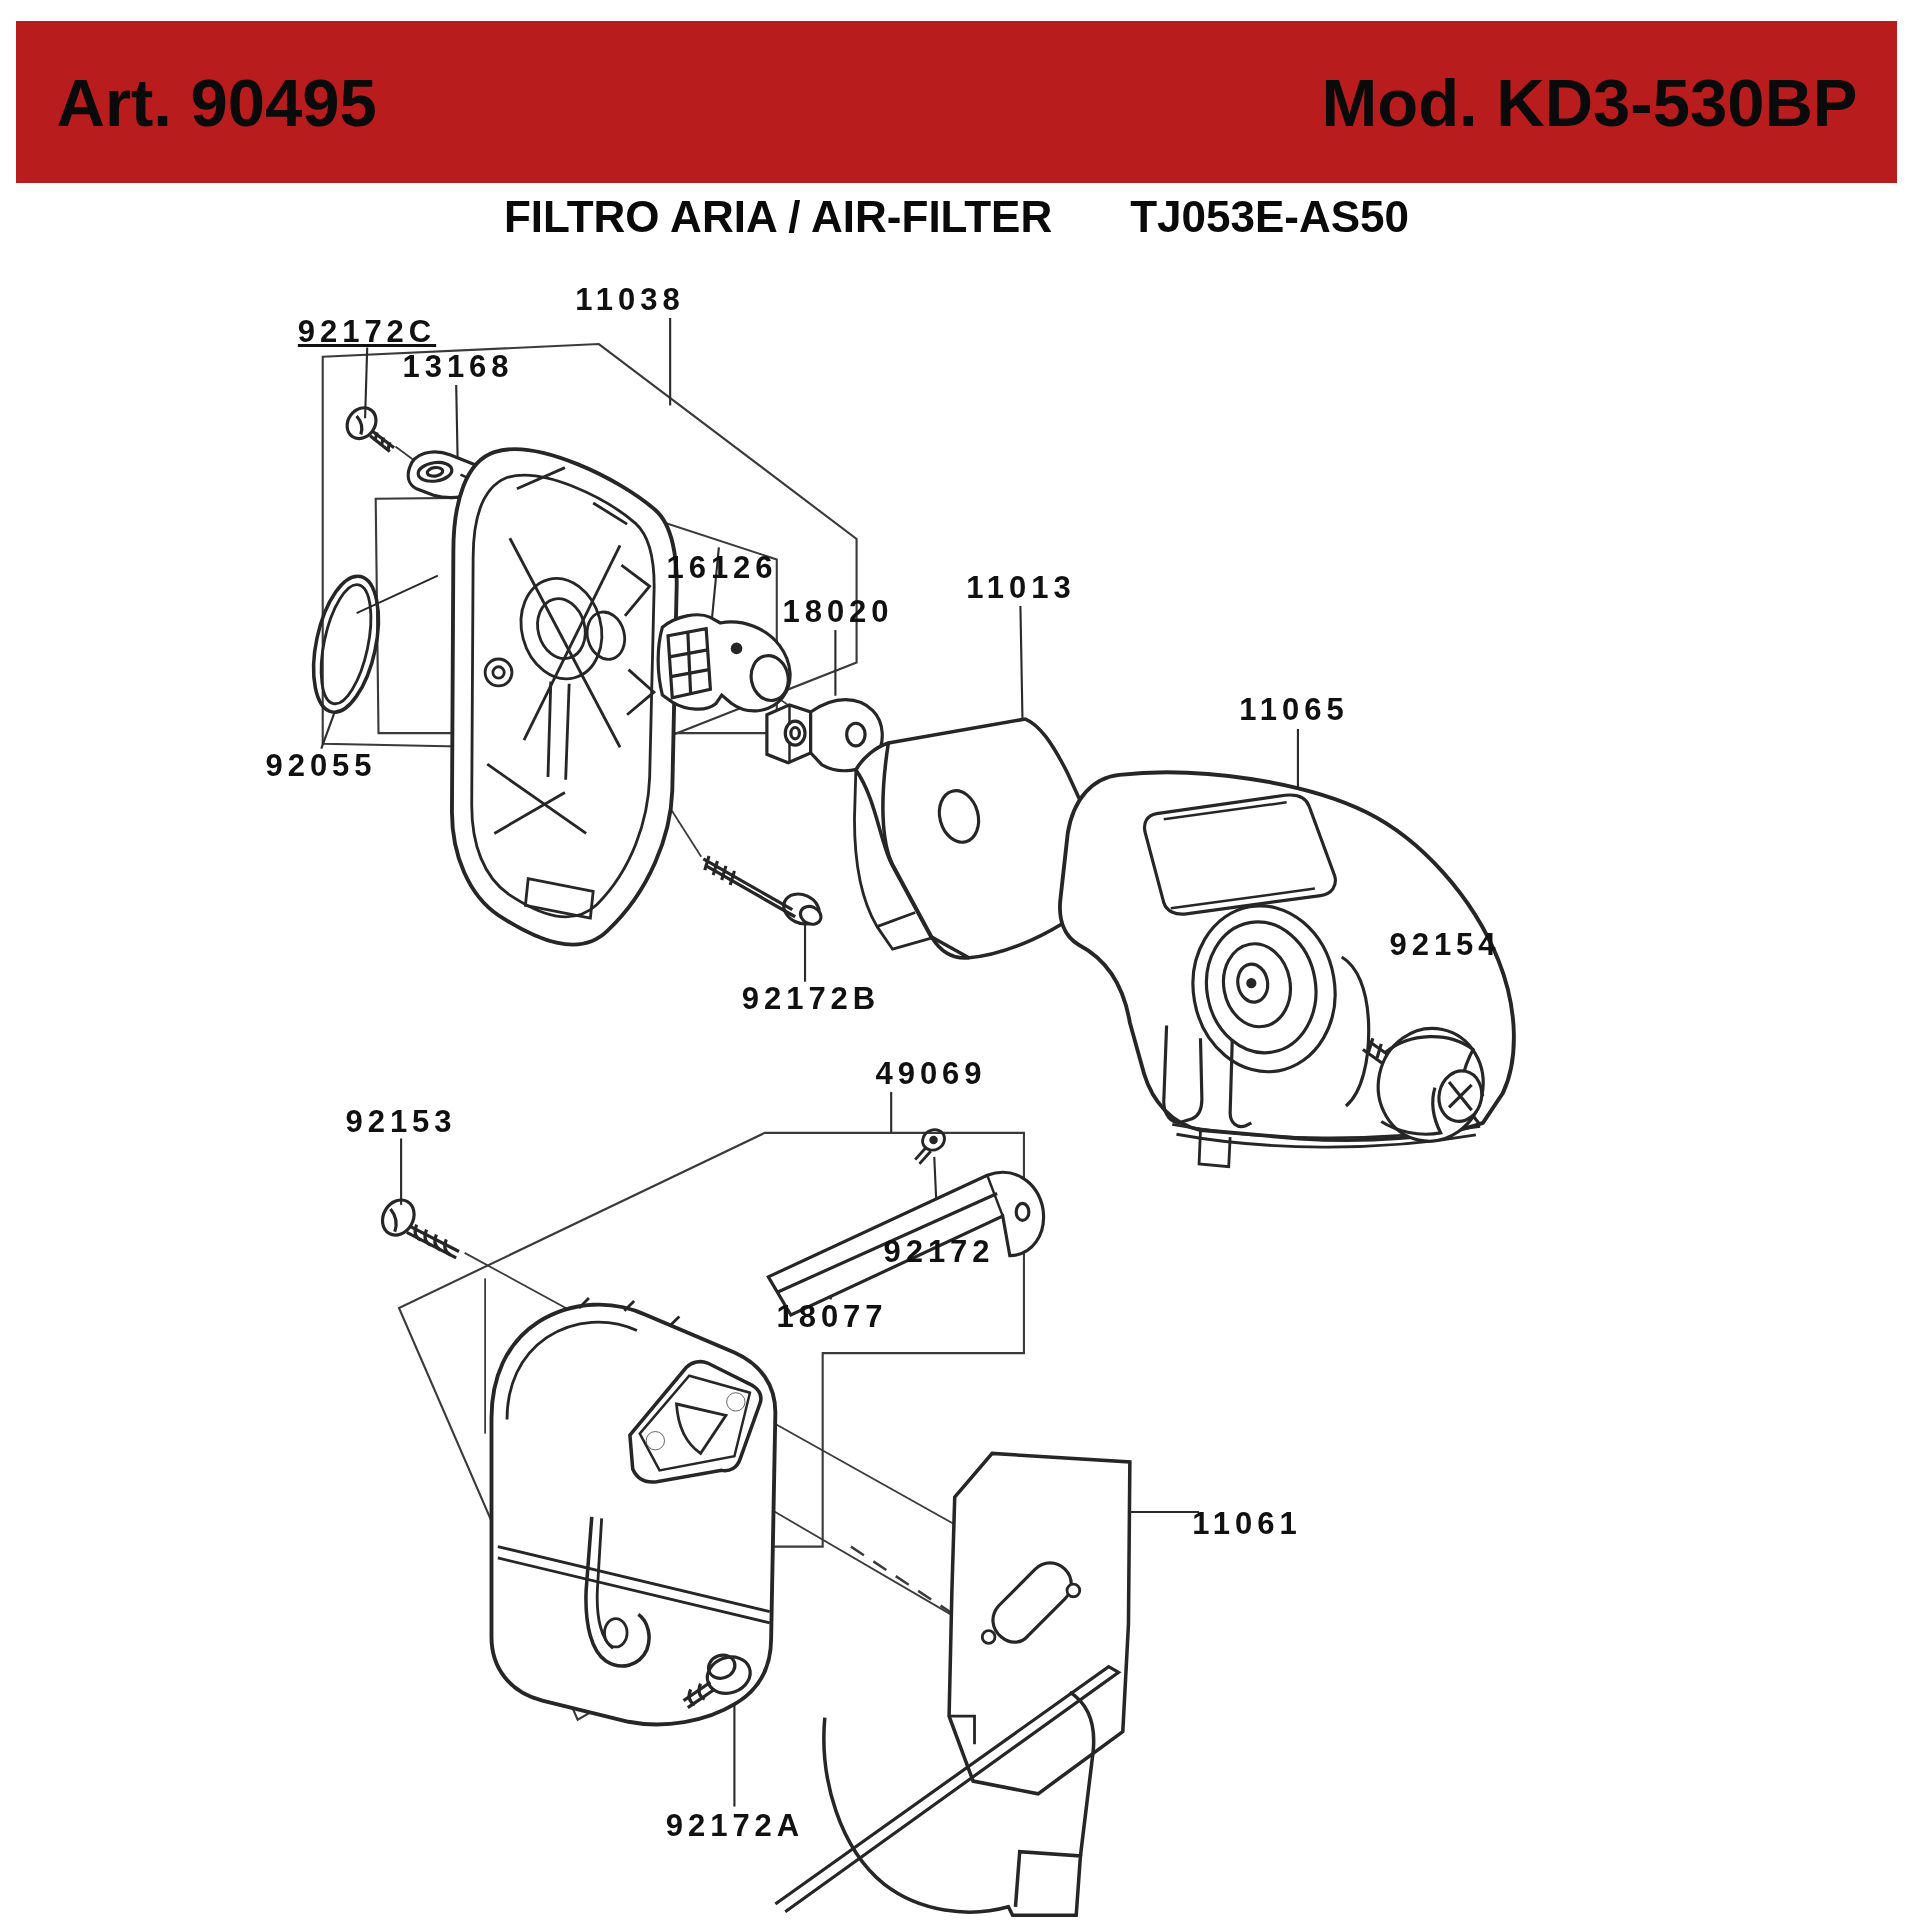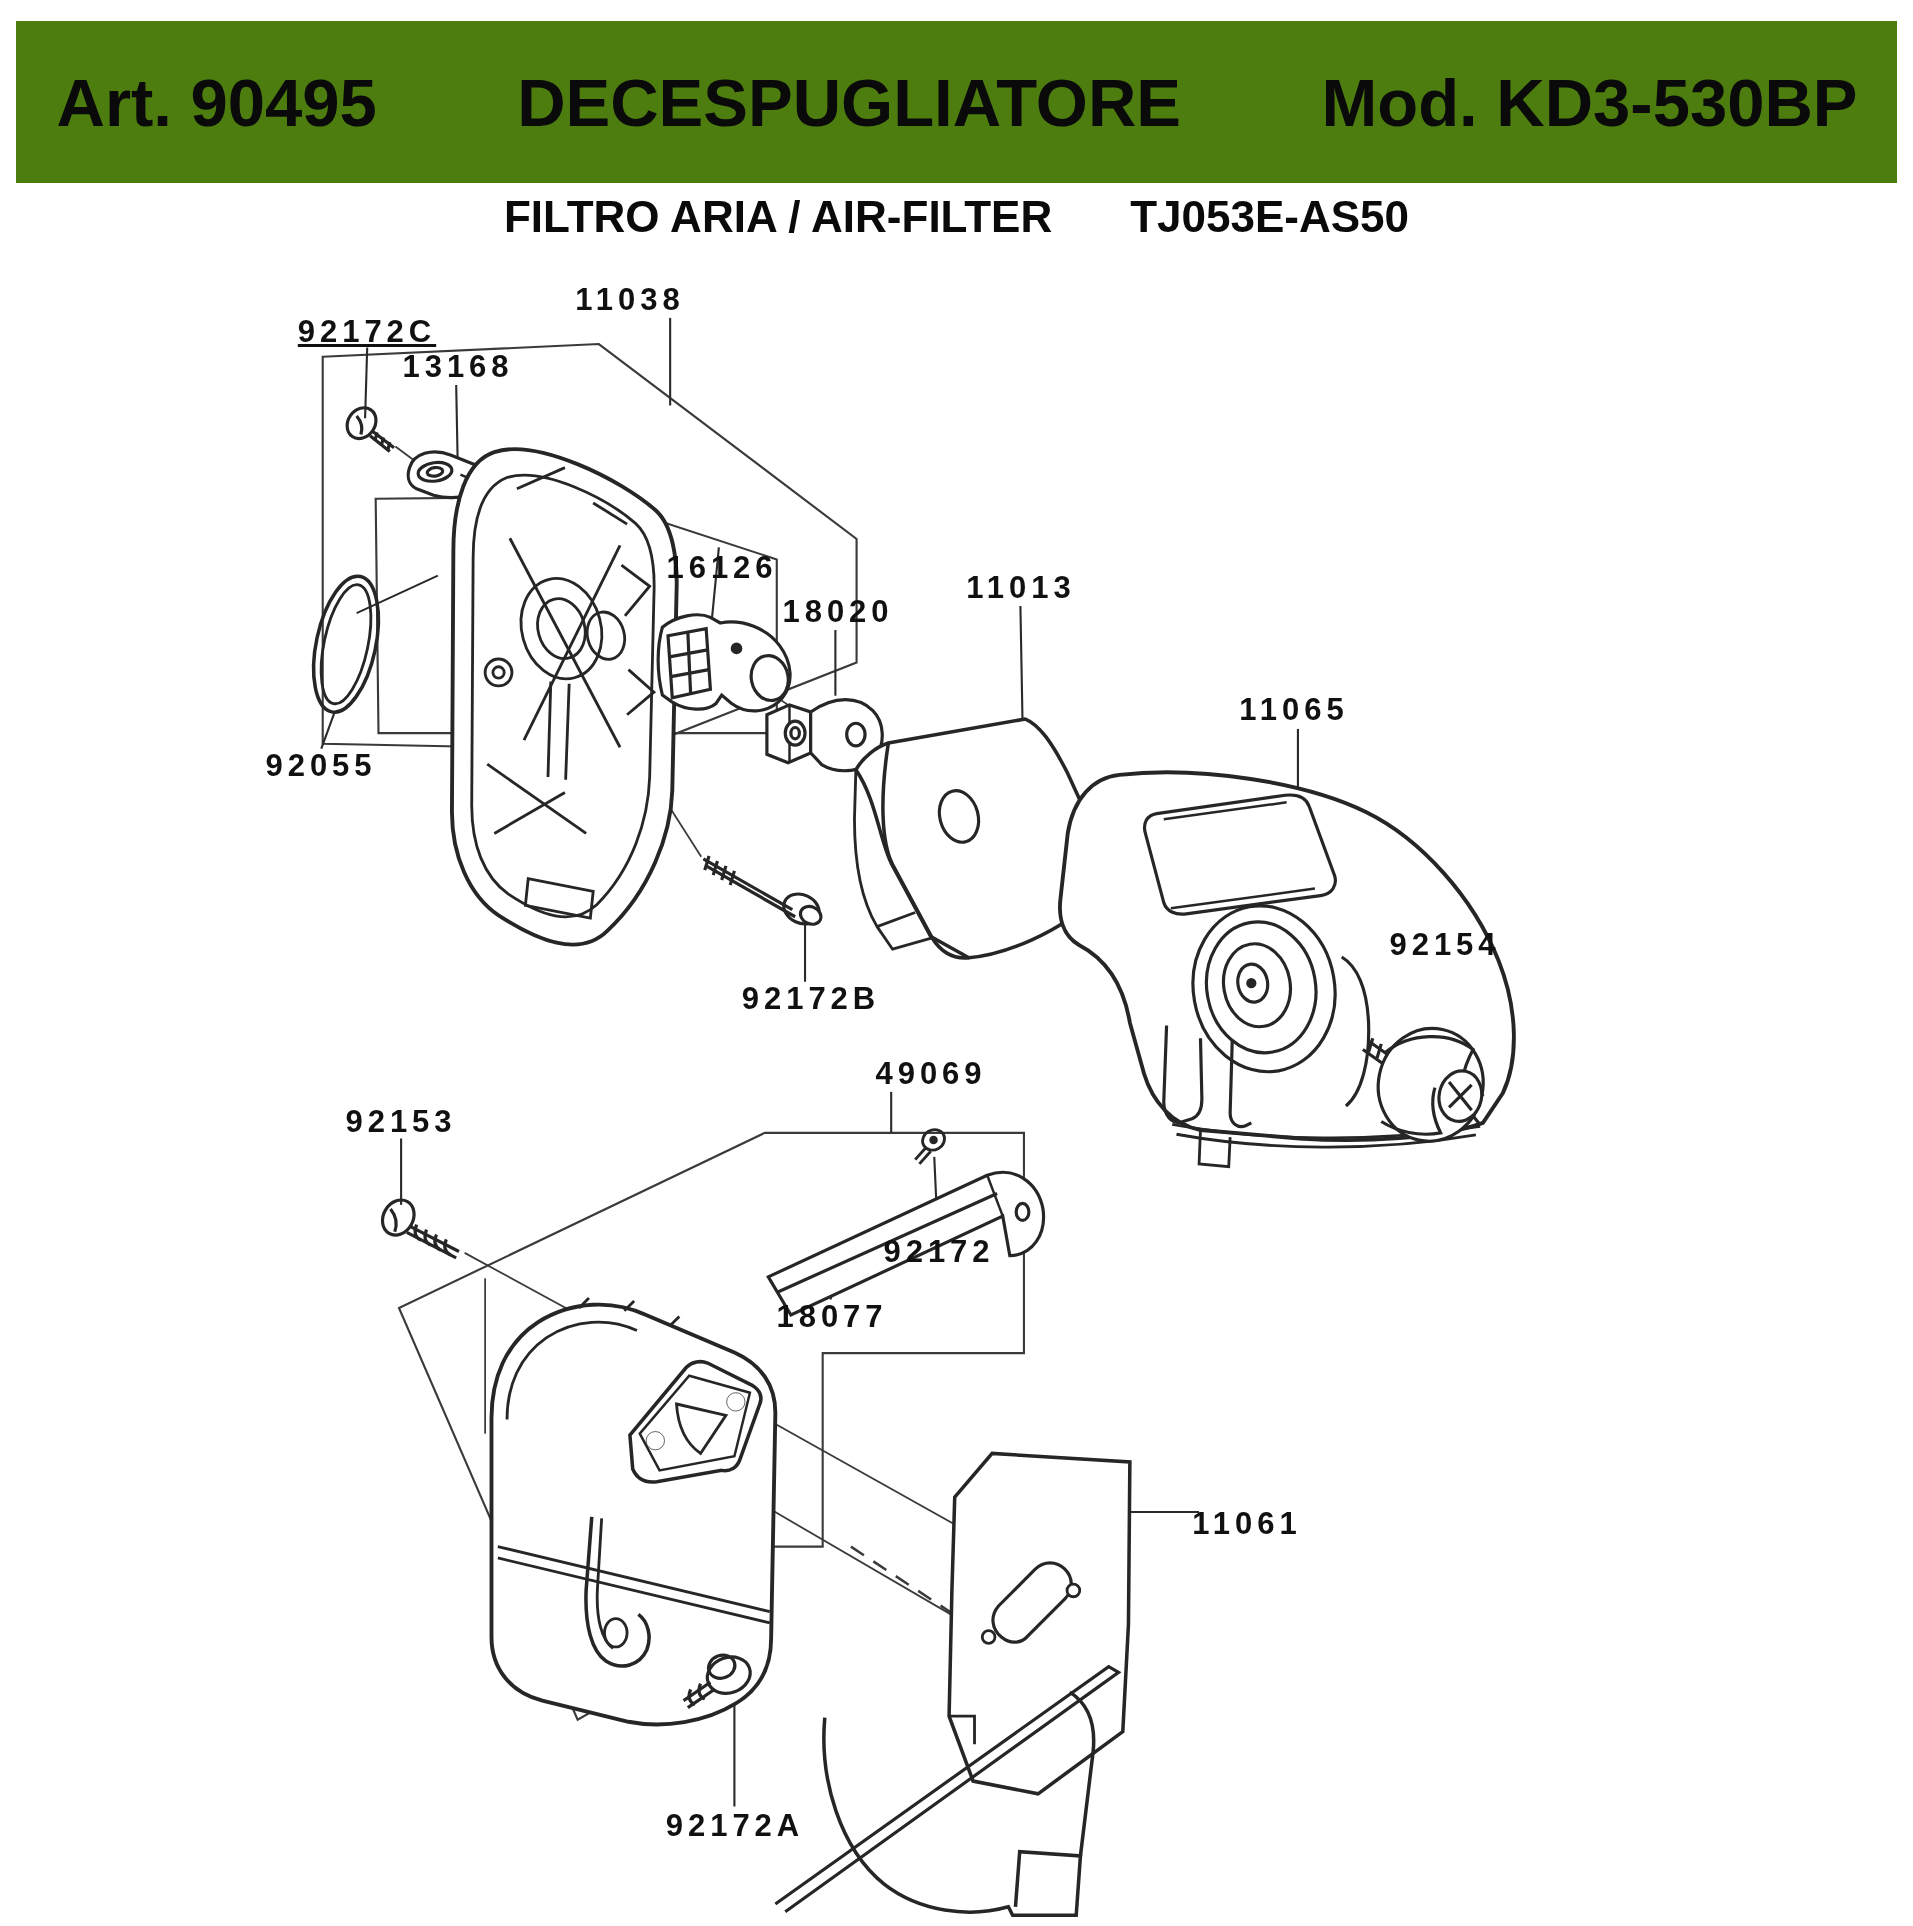--- a/index.html
+++ b/index.html
@@ -5,21 +5,21 @@
   html,body{
     margin:0; padding:0;
     width:1913px; height:1926px;
     background:#ffffff;
     font-family:"Liberation Sans", sans-serif;
     position:relative;
     overflow:hidden;
   }
   .titlebar{
     position:absolute; left:15.5px; top:21px; width:1881px; height:162px;
-    background:#4d7c0f;
+    background:#b91c1c;
     display:flex; align-items:center; justify-content:space-between;
     padding:0 39px 0 41px; box-sizing:border-box;
   }
   .titlebar span{
     font-size:67px; font-weight:bold; color:#0a0a0a; white-space:nowrap;
   }
   .subtitle{
     position:absolute; left:0; top:185px; width:1913px; height:64px;
     display:flex; align-items:center; justify-content:center; gap:78px;
   }
@@ -35,21 +35,20 @@
     transform:translate(-50%,-50%);
     font-size:31px; font-weight:bold; color:#111;
     letter-spacing:0.16em; white-space:nowrap;
   }
 </style>
 </head>
 <body>
 
 <div class="titlebar">
   <span>Art. 90495</span>
-  <span>DECESPUGLIATORE</span>
   <span>Mod. KD3-530BP</span>
 </div>
 
 <div class="subtitle">
   <span>FILTRO ARIA / AIR-FILTER</span>
   <span>TJ053E-AS50</span>
 </div>
 
 <div id="diagram-layer">
 <svg id="art-svg" width="1913" height="1926" viewBox="0 0 2709 2727" xmlns="http://www.w3.org/2000/svg">

